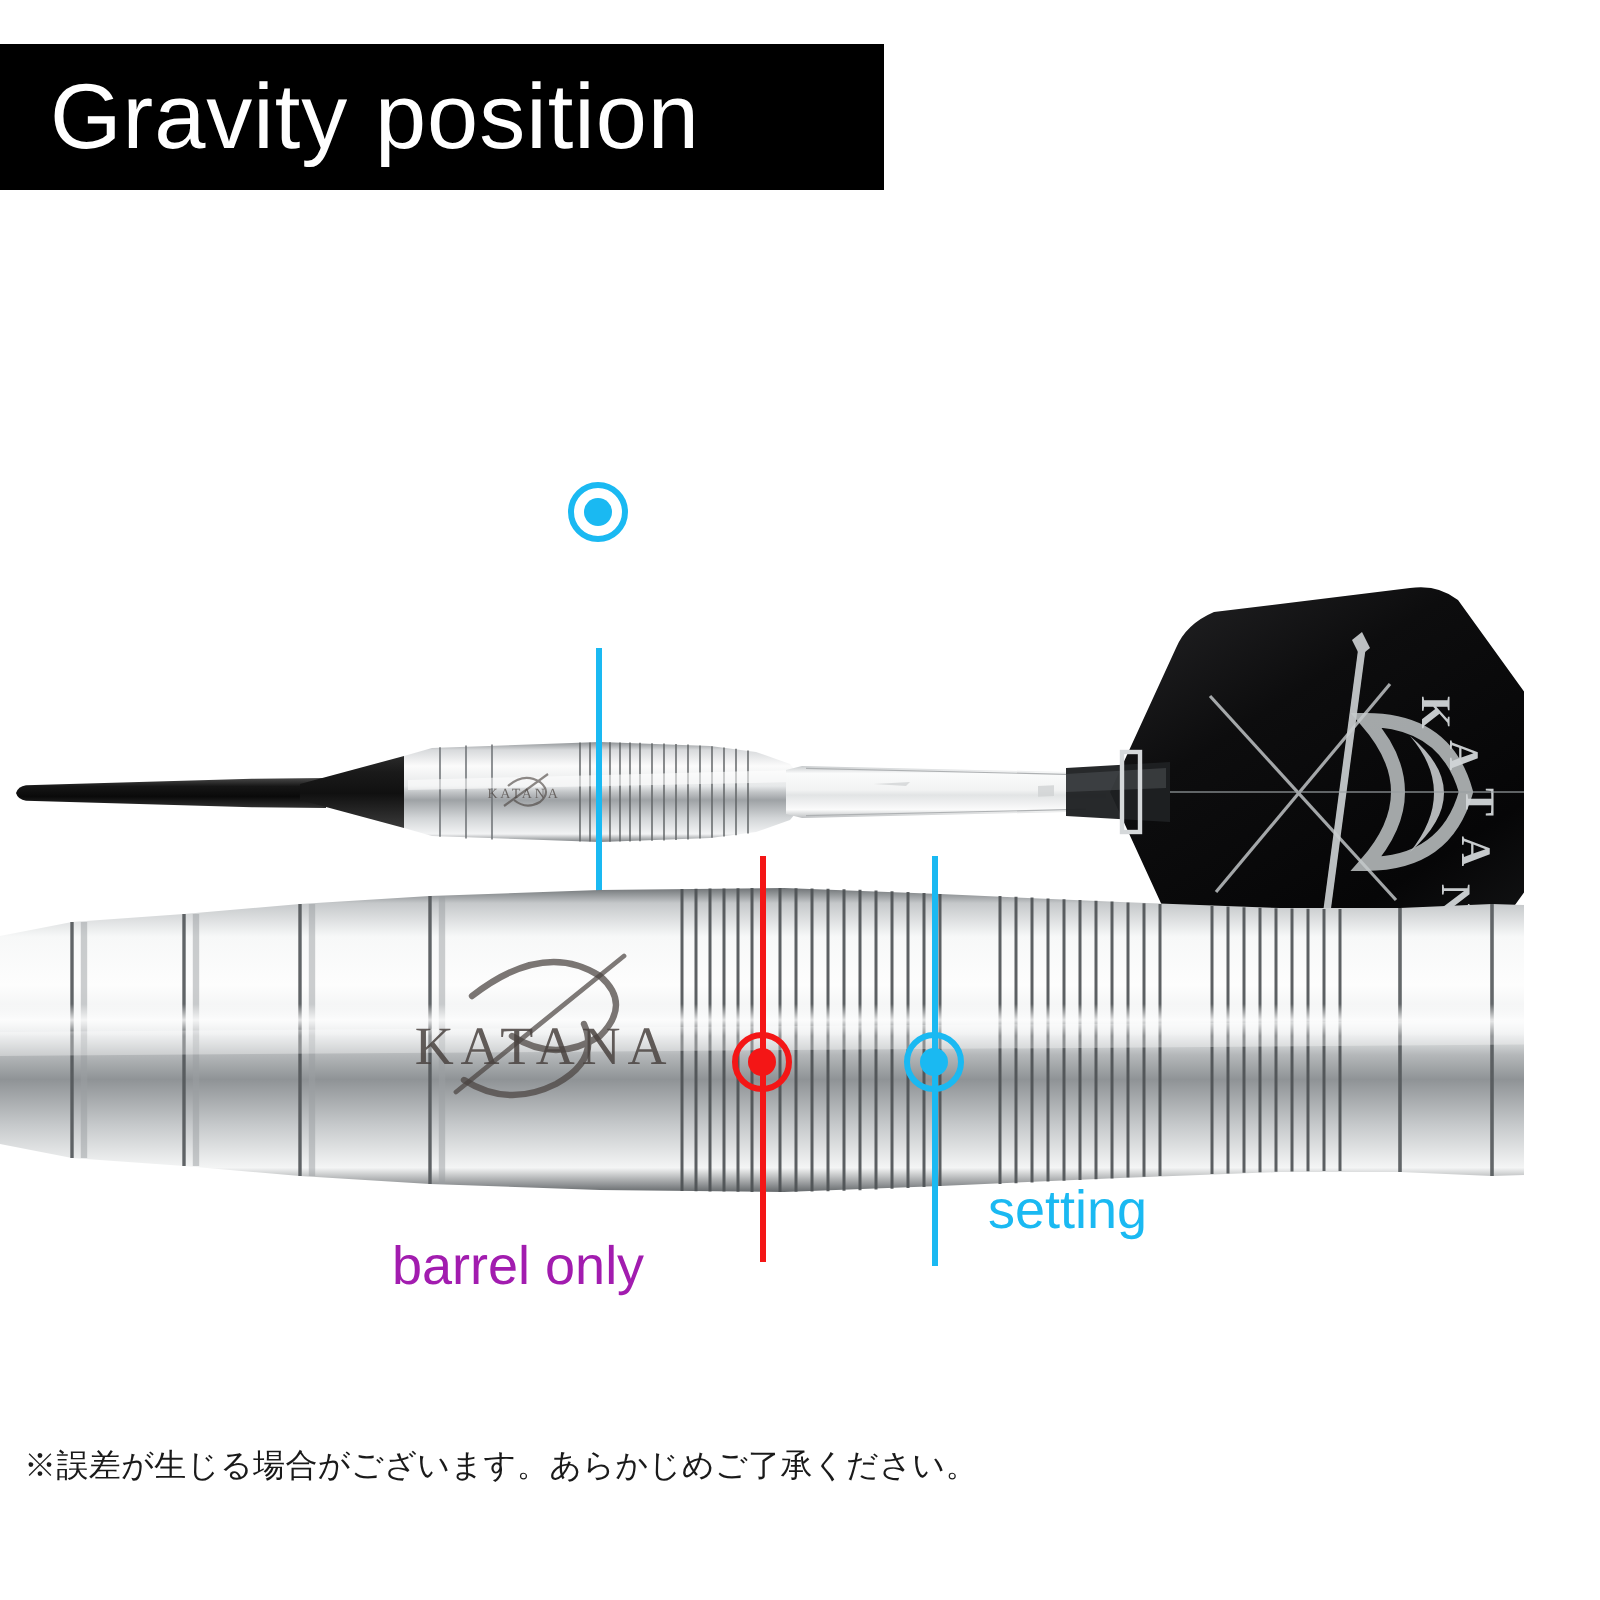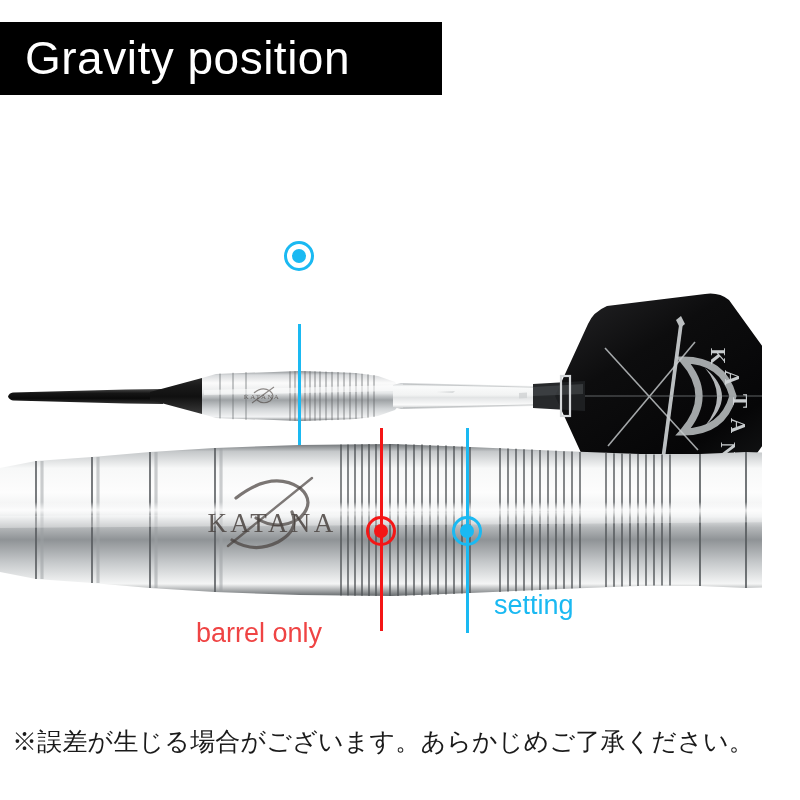--- a/index.html
+++ b/index.html
@@ -126,32 +126,32 @@
   .marker-dot.cyan { color: #1ab9f2; }
 
   
   .legend-label {
     position: absolute;
     font-size: 27px;
     font-weight: 400;
     white-space: nowrap;
     font-family: "Liberation Sans", sans-serif;
   }
-  .legend-label.red  { color: #ef4444; }
+  .legend-label.red  { color: #a21caf; }
   .legend-label.cyan { color: #1ab9f2; }
 
   
   .footnotes {
     position: absolute;
     left: 12px;
     top: 722px;
     width: 780px;
   }
   .footnote {
-    font-size: 25px;
+    font-size: 16px;
     color: #1a1a1a;
     line-height: 1.52;
     letter-spacing: 0.2px;
     white-space: nowrap;
     font-family: "Liberation Sans", sans-serif;
   }
 </style>
 </head>
 <body>
 

